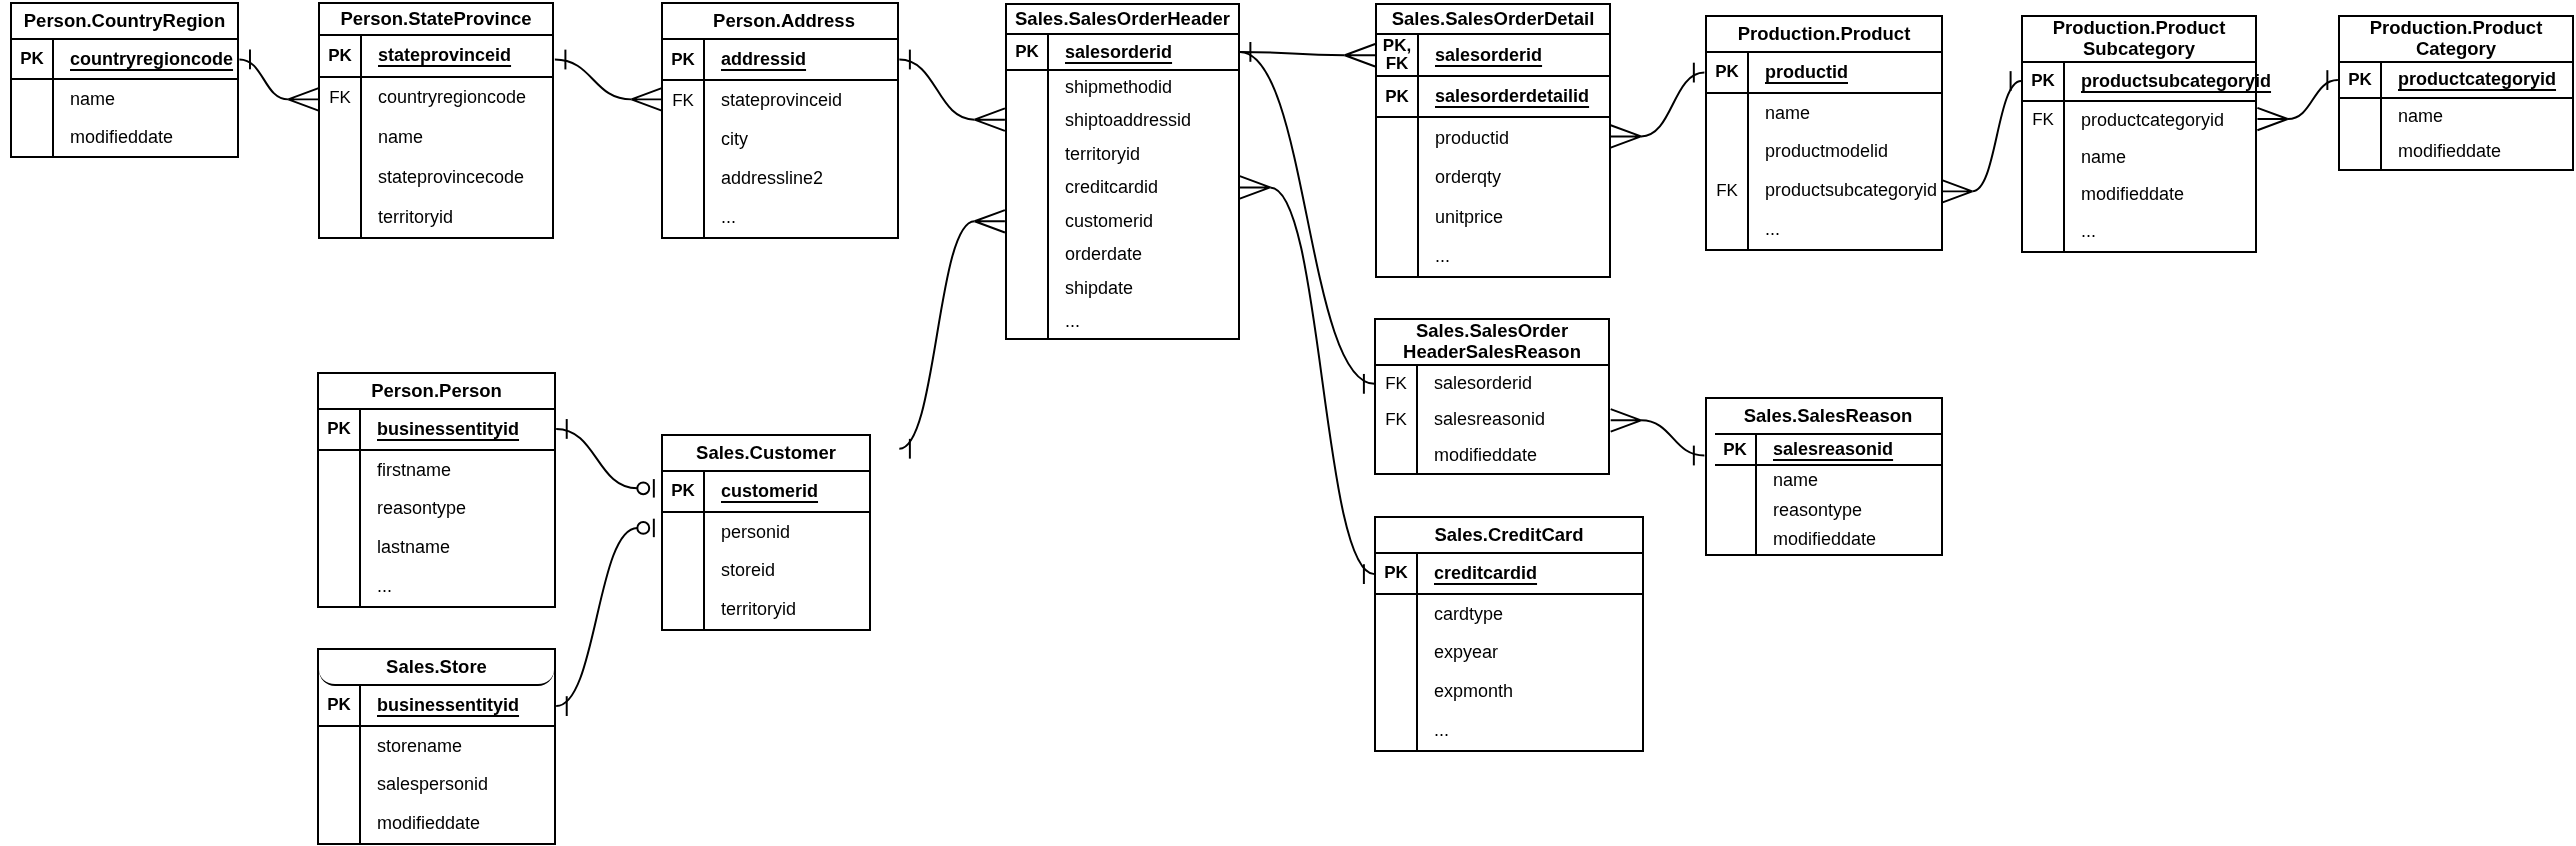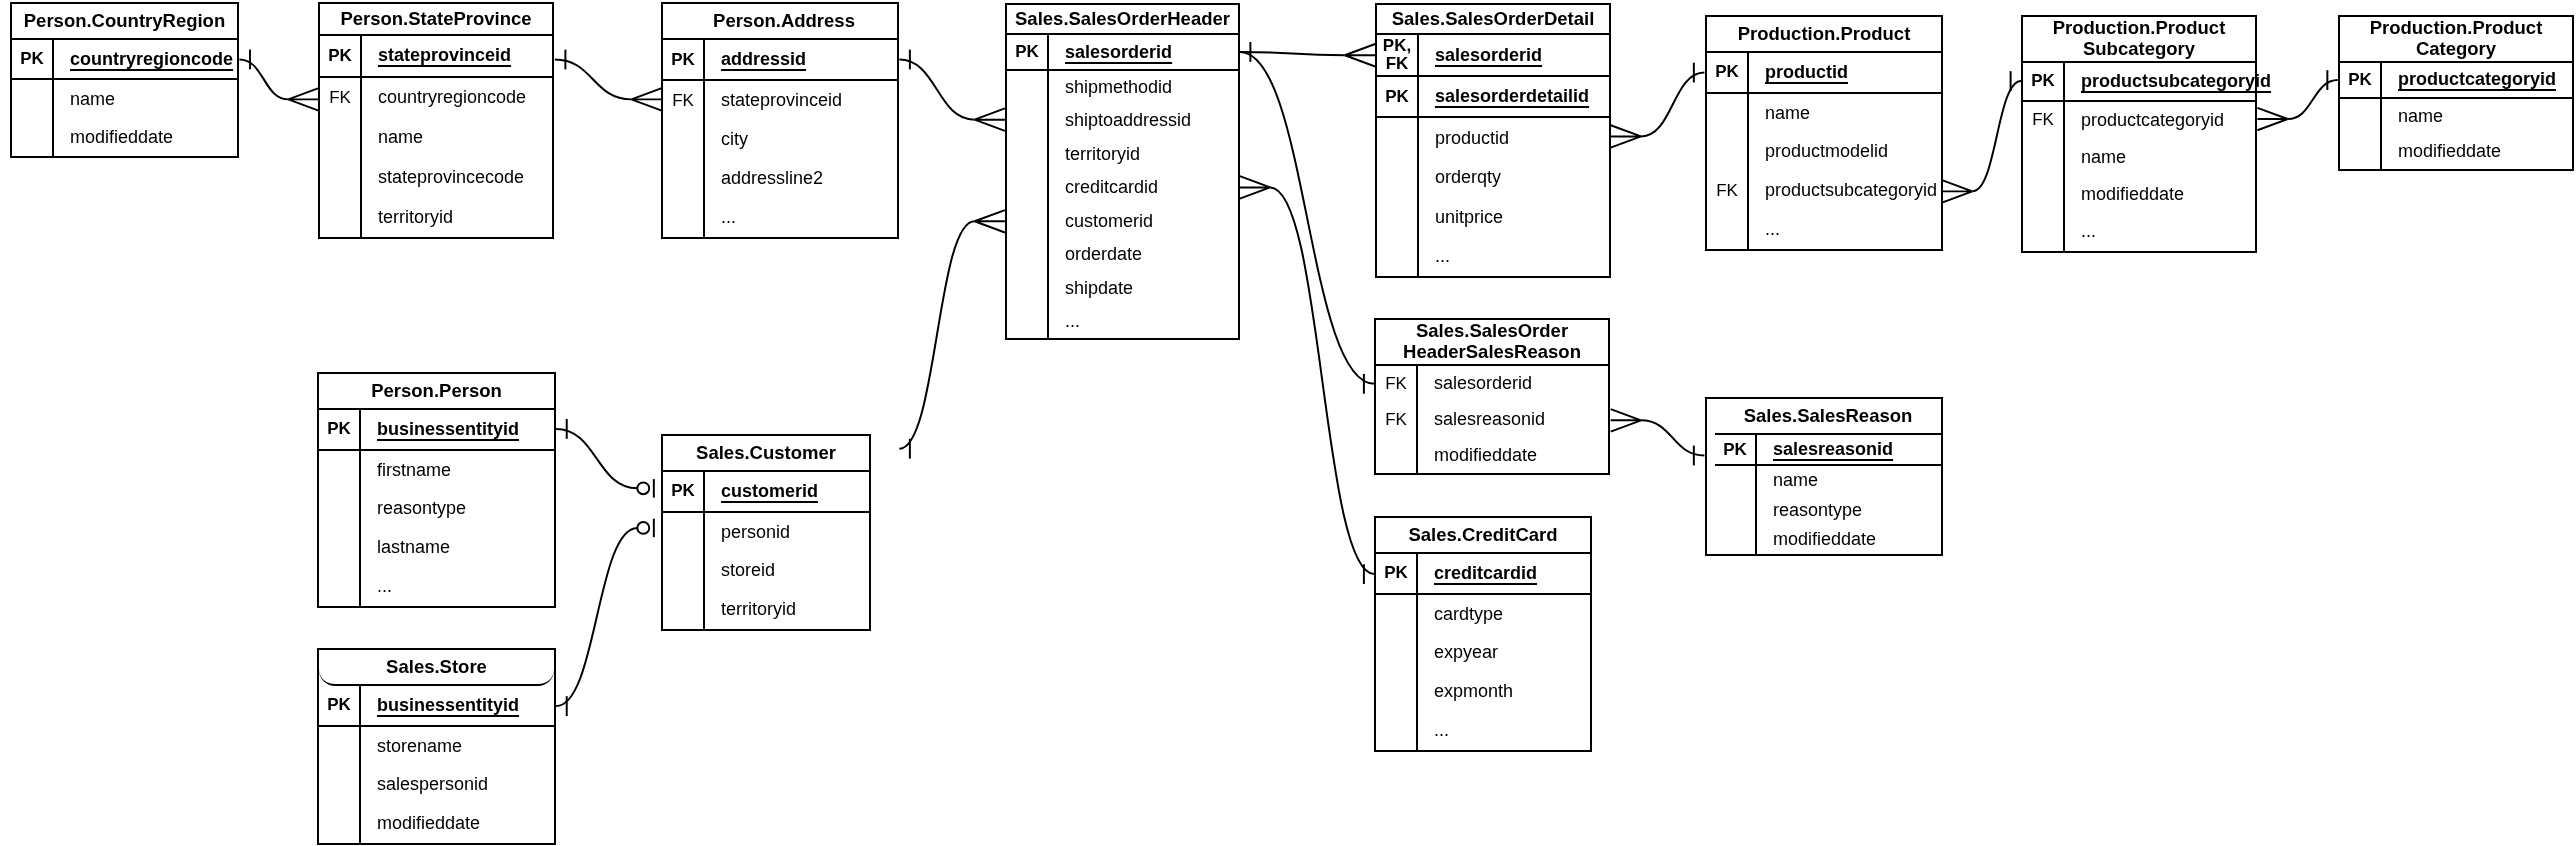--- a/index.html
+++ b/index.html
@@ -563,21 +563,21 @@
           </div>
         </div>
         <div class="field-row">
           <div class="key-badge"></div>
           <div class="field-name">
             <span>modifieddate</span>
           </div>
         </div>
       </div>
     </div>
-    <div class="entity" style="left: 1374px; top: 516px; width: 218px; height: 236px;">
+    <div class="entity" style="left: 1374px; top: 516px; width: 270px; height: 236px;">
       <div class="entity-title" style="height: 36px;">Sales.CreditCard</div>
       <div class="entity-rows">
         <div class="field-row keyrow">
           <div class="key-badge b">PK</div>
           <div class="field-name b u">
             <span>creditcardid</span>
           </div>
         </div>
         <div class="field-row">
           <div class="key-badge"></div>

